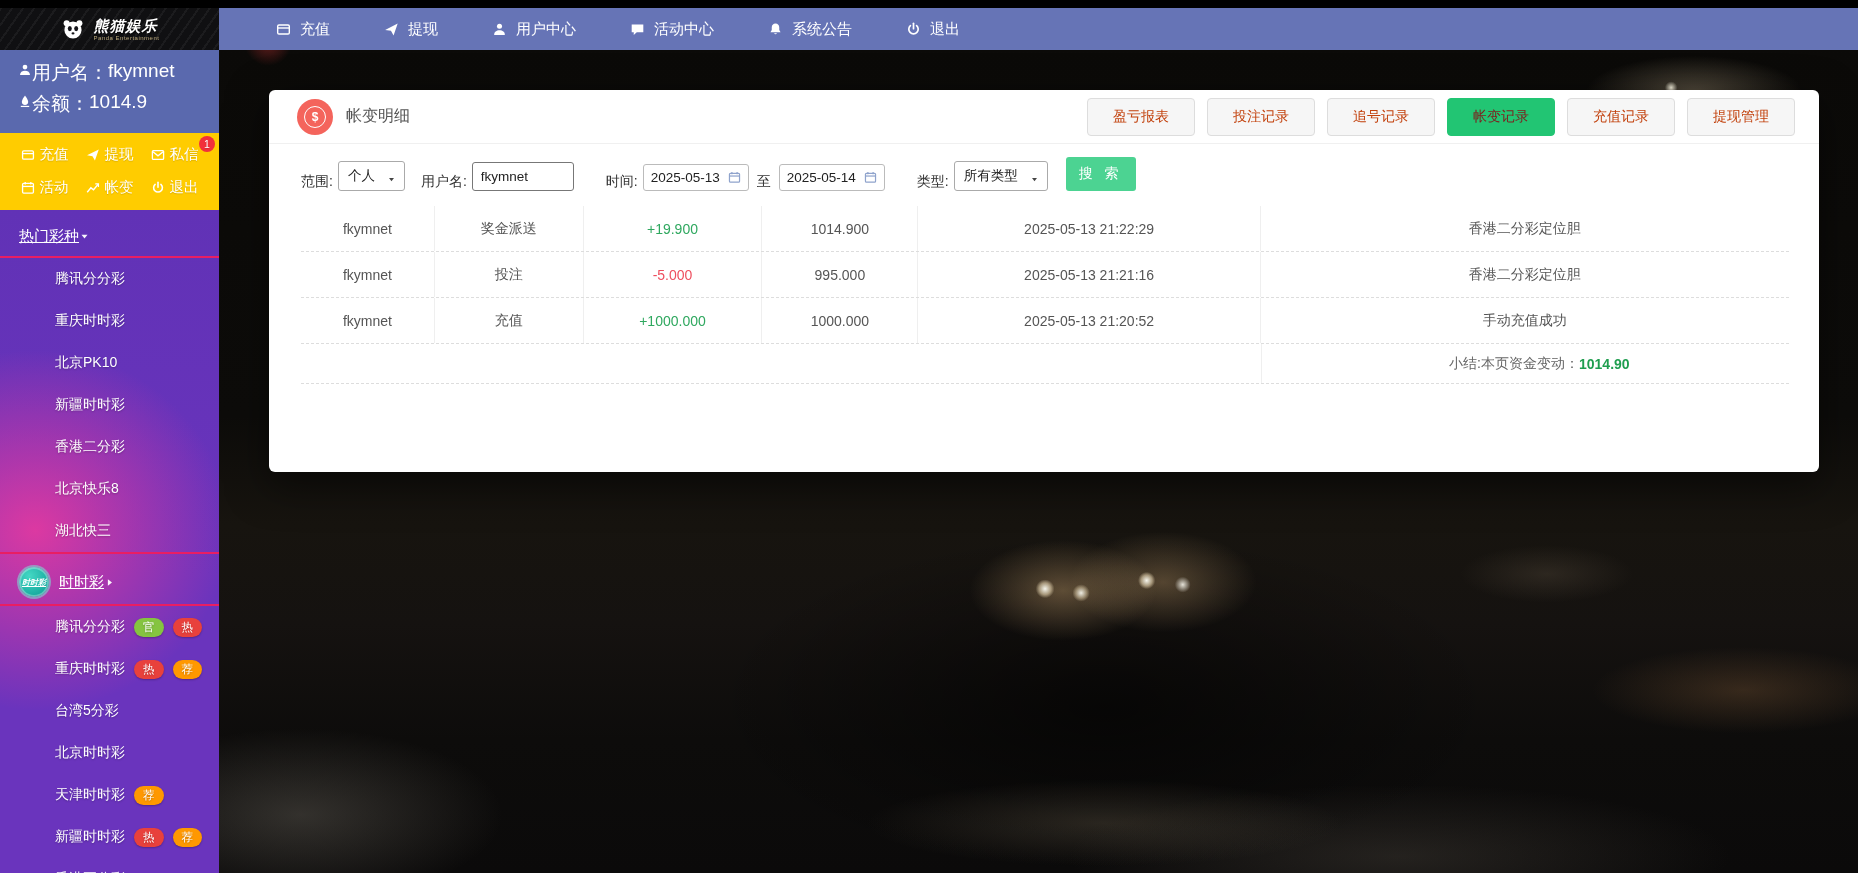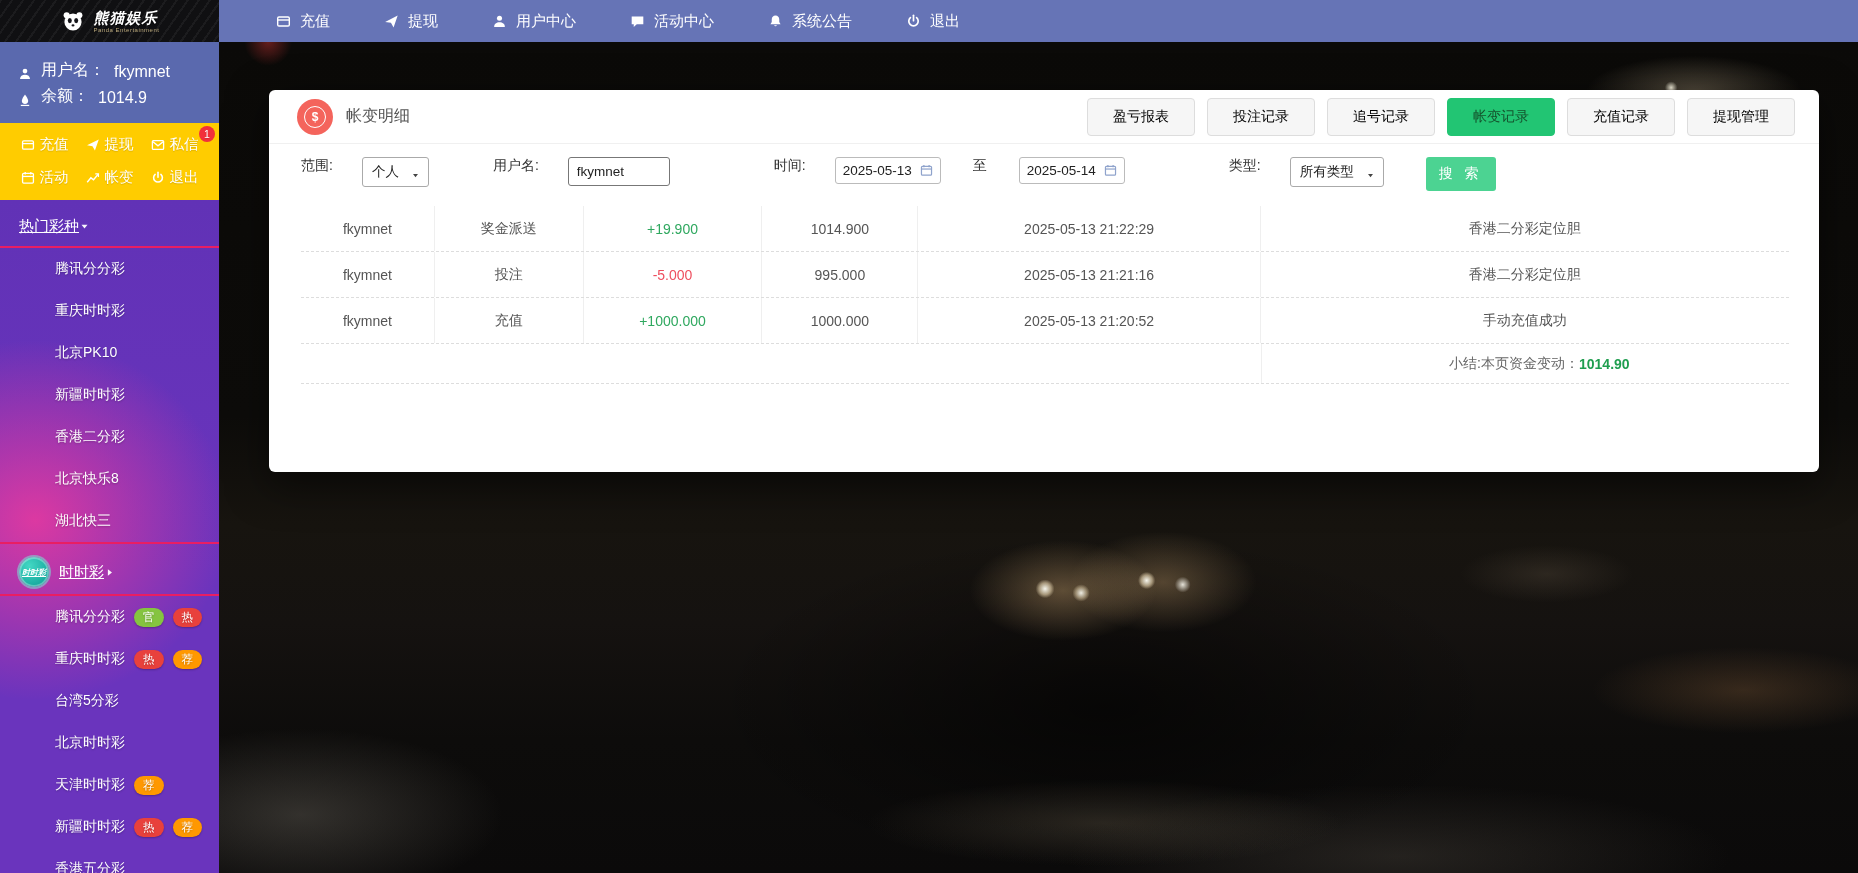--- a/index.html
+++ b/index.html
@@ -17,36 +17,36 @@
     --badge-orange:#ff9800;
     --badge-green:#85c440;
     --panel-icon-coral:#f4645c;
   }
   *{margin:0;padding:0;box-sizing:border-box;}
   html,body{width:1858px;height:873px;overflow:hidden;background:#000;}
   body{font-family:"Liberation Sans","DejaVu Sans",sans-serif;}
   .app{position:relative;width:1858px;height:873px;overflow:hidden;}
 
   
-  .topbar{position:absolute;left:0;top:0;width:100%;height:42px;display:flex;z-index:30;}
+  .topbar{position:absolute;left:0;top:8px;width:100%;height:42px;display:flex;z-index:30;}
   .logo{width:219px;height:42px;flex:0 0 219px;display:flex;align-items:center;justify-content:center;gap:8px;cursor:pointer;
     background:repeating-linear-gradient(125deg,rgba(255,255,255,.05) 0 2px,transparent 2px 9px),#101012;}
   .logo-mark{width:26px;height:26px;flex:0 0 26px;}
   .logo-text{display:flex;flex-direction:column;line-height:1;}
   .logo-name{color:#fff;font-size:15px;font-weight:bold;font-style:italic;letter-spacing:1px;text-shadow:0 1px 2px #000;}
   .logo-sub{color:#b9a77a;font-size:6px;margin-top:2px;letter-spacing:.5px;}
   .topnav{flex:1;background:var(--topnav-blue);display:flex;align-items:center;padding-left:30px;}
   .nav-item{display:flex;align-items:center;gap:9px;color:#fff;font-size:15px;padding:0 27px;height:100%;cursor:pointer;}
   .ic{display:inline-block;}
   .topnav .ic{width:15px;height:15px;color:#fff;}
 
   
   .sidebar{position:absolute;left:0;top:42px;width:219px;bottom:0;display:flex;flex-direction:column;overflow:hidden;z-index:20;}
   .userpanel{background:var(--userpanel-blue);color:#fff;padding:13px 18px 11px;flex:0 0 auto;}
-  .userpanel-row{display:flex;align-items:flex-end;gap:9px;font-size:16px;margin:5px 0;}
+  .userpanel-row{display:flex;align-items:flex-start;gap:0;font-size:19px;margin:5px 0;}
   .userpanel .ic{width:14px;height:14px;color:#fff;}
   .quick{background:var(--sidebar-yellow);padding:12px 12px 13px;display:grid;grid-template-columns:1fr 1fr 1fr;row-gap:14px;flex:0 0 auto;}
   .quick-item{display:flex;align-items:center;justify-content:center;gap:5px;color:#fff;font-size:14.5px;cursor:pointer;position:relative;text-shadow:0 1px 1px rgba(0,0,0,.15);}
   .quick .ic{width:14px;height:14px;color:#fff;}
   .quick-badge{position:absolute;top:-9px;right:-8px;min-width:16px;height:16px;border-radius:50%;background:#f2303a;color:#fff;
     font-size:10.5px;display:flex;align-items:center;justify-content:center;padding:0 3px;}
   .sidemenu{flex:1;overflow:hidden;
     background:
       radial-gradient(ellipse 270px 250px at 35px 320px, rgba(226,57,160,.95), rgba(226,57,160,0) 72%),
       linear-gradient(180deg,#6132b6 0%, #6a34bd 55%, #6a34bd 100%);}
@@ -92,25 +92,25 @@
   
   .card{position:absolute;left:50px;top:48px;width:1550px;height:382px;background:#fff;border-radius:6px;
     box-shadow:0 12px 40px rgba(0,0,0,.5);z-index:10;}
   .card-head{height:54px;display:flex;align-items:center;justify-content:space-between;padding:0 24px 0 28px;border-bottom:1px solid #f0f0f0;}
   .card-title-wrap{display:flex;align-items:center;gap:13px;}
   .dollar-badge{width:36px;height:36px;border-radius:50%;background:var(--panel-icon-coral);display:flex;align-items:center;justify-content:center;}
   .dollar-ring{width:22px;height:22px;border:1.5px solid #fff;border-radius:50%;display:flex;align-items:center;justify-content:center;
     color:#fff;font-size:12px;font-weight:bold;}
   .card-title{font-size:16px;font-weight:500;color:#555;}
   .tabs{display:flex;gap:12px;}
-  .tab{height:38px;padding:0 25px;display:flex;align-items:center;justify-content:center;font-size:14px;color:#000000;
+  .tab{height:38px;padding:0 25px;display:flex;align-items:center;justify-content:center;font-size:14px;color:#c2410c;
     background:#f6f6f6;border:1px solid #ddd;border-radius:4px;cursor:pointer;white-space:nowrap;}
-  .tab.active{background:var(--tab-active);border-color:var(--tab-active);color:#14532d;}
-
-  .filters{display:flex;align-items:flex-start;padding:13px 0 13px 32px;font-size:14px;color:#333;gap:24px;}
+  .tab.active{background:var(--tab-active);border-color:var(--tab-active);color:#7f1d1d;}
+
+  .filters{display:flex;align-items:flex-end;padding:13px 0 13px 32px;font-size:14px;color:#333;}
   .f-label{margin-right:5px;white-space:nowrap;}
   .f-gap{width:16px;flex:0 0 16px;}
   .sel{display:inline-flex;align-items:center;gap:12px;border:1px solid #aaa;border-radius:3px;background:#fff;
     padding:5px 8px 5px 9px;cursor:pointer;font-size:13.5px;color:#222;}
   .sel .ic{width:9px;height:9px;color:#444;}
   .inp{width:102px;border:1px solid #777;border-radius:3px;padding:6px 8px;font-size:13.5px;color:#222;font-family:inherit;outline:none;}
   .date{display:inline-flex;align-items:center;gap:8px;border:1px solid #bbb;border-radius:3px;background:#fff;
     padding:5px 7px;cursor:pointer;font-size:13.5px;color:#222;}
   .date .ic{width:13px;height:13px;color:#8fa3cc;}
   .join{margin:0 8px;}

